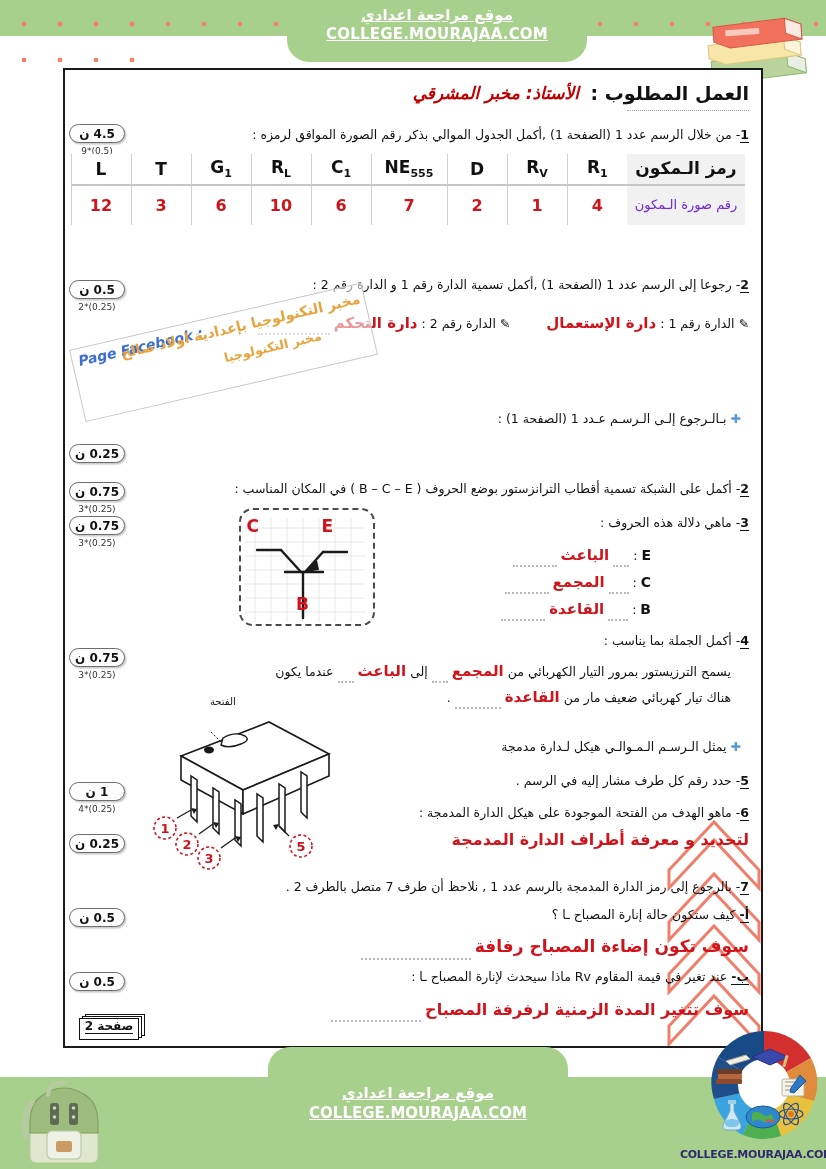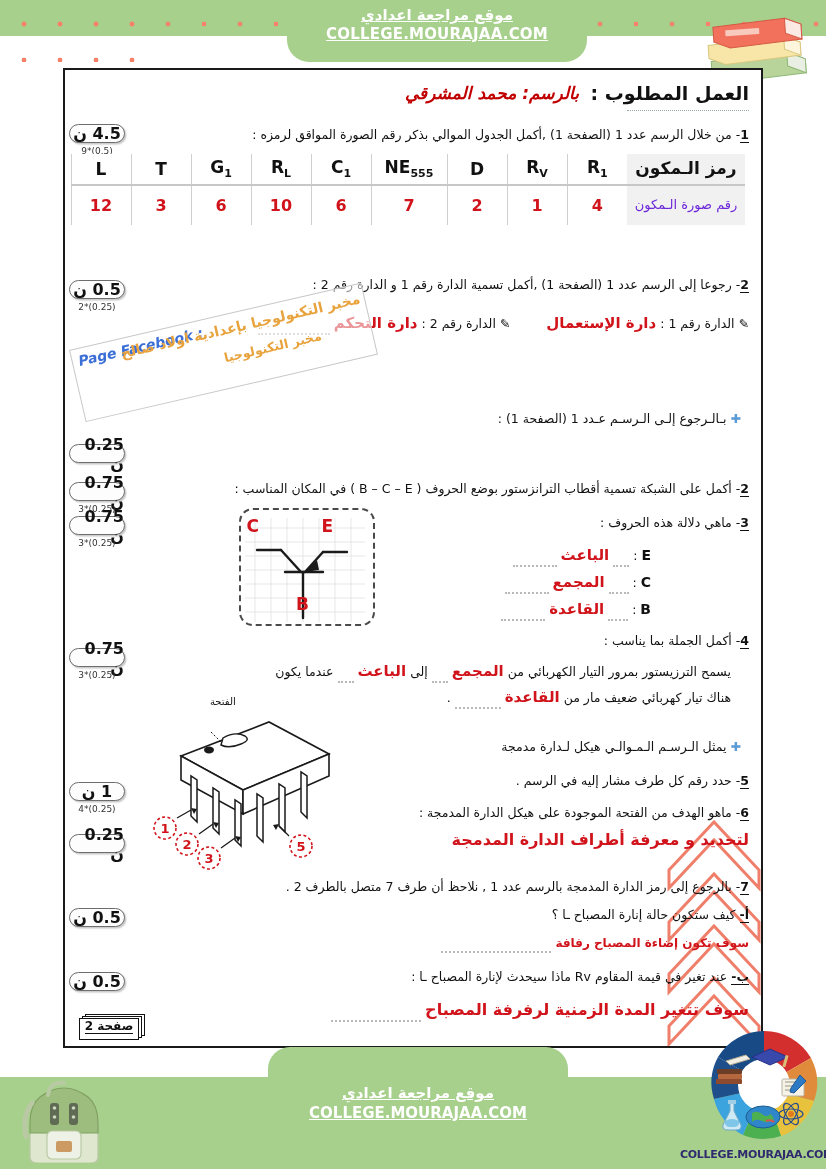--- a/index.html
+++ b/index.html
@@ -141,21 +141,21 @@
   }
 
   
   .badge {
     position: absolute;
     width: 56px; height: 19px;
     border: 1.2px solid #6d6d6d;
     border-radius: 10px;
     background: #fdfdfd;
     box-shadow: 1.5px 1.5px 1.5px rgba(0,0,0,.22);
-    font-size: 16px; font-weight: bold; color: #111;
+    font-size: 12px; font-weight: bold; color: #111;
     display: flex; align-items: center; justify-content: center;
     direction: rtl;
   }
   .badge-sub {
     position: absolute;
     font-size: 9px; color: #333; direction: ltr;
     width: 60px; text-align: center;
   }
 
   
@@ -324,21 +324,21 @@
         <path d="M10 800 L55 752 L100 800 L100 818 L55 770 L10 818 Z"></path>
         <path d="M10 852 L55 804 L100 852 L100 870 L55 822 L10 870 Z"></path>
         <path d="M10 904 L55 856 L100 904 L100 922 L55 874 L10 922 Z"></path>
         <path d="M10 956 L55 908 L100 956 L100 974 L55 926 L10 974 Z"></path>
       </g>
     </svg>
 
     <div class="hdr-row">
       <div class="hdr-title">العمل المطلوب :</div>
       <div class="hdr-underline"></div>
-      <div class="hdr-teacher">بالرسم: محمد المشرقي</div>
+      <div class="hdr-teacher">الأستاذ: مخبر المشرقي</div>
     </div>
 
     <div class="badge" style="left:4px; top:54px;">4.5 ن</div>
     <div class="badge-sub" style="left:2px; top:76px;">9*(0.5)</div>
 
     <div class="q" style="right:12px; top:56px; width:580px;">
       <span class="qnum">1</span><span>- من خلال الرسم عدد 1 (الصفحة 1) ,أكمل الجدول الموالي بذكر رقم الصورة المواقق لرمزه :</span>
     </div>
 
     <table class="tbl" style="top:84px;">
@@ -545,21 +545,21 @@
     <div class="q" style="right:12px; top:808px; width:590px;">
       <span class="qnum">7</span><span>- بالرجوع إلى رمز الدارة المدمجة بالرسم عدد 1 , نلاحظ أن طرف 7 متصل بالطرف 2 .</span>
     </div>
 
     <div class="badge" style="left:4px; top:838px;">0.5 ن</div>
     <div class="q" style="right:12px; top:836px; width:590px;">
       <span class="qnum">أ-</span>
       <span>كيف ستكون حالة إنارة المصباح ـا ؟</span>
     </div>
     <div class="q" style="right:12px; top:864px; width:600px;">
-      <span class="ans" style="font-size:12px;">سوف تكون إضاءة المصباح رفافة</span>
+      <span class="ans" style="font-size:17px;">سوف تكون إضاءة المصباح رفافة</span>
       <span class="dotline" style="width:110px;"></span>
     </div>
 
     <div class="badge" style="left:4px; top:902px;">0.5 ن</div>
     <div class="q" style="right:12px; top:898px; width:590px;">
       <span class="qnum">ب-</span>
       <span>عند تغير في قيمة المقاوم Rv ماذا سيحدث لإنارة المصباح ـا :</span>
     </div>
     <div class="q" style="right:12px; top:928px; width:600px;">
       <span class="ans" style="font-size:16px;">سوف تتغير المدة الزمنية لرفرفة المصباح</span>

